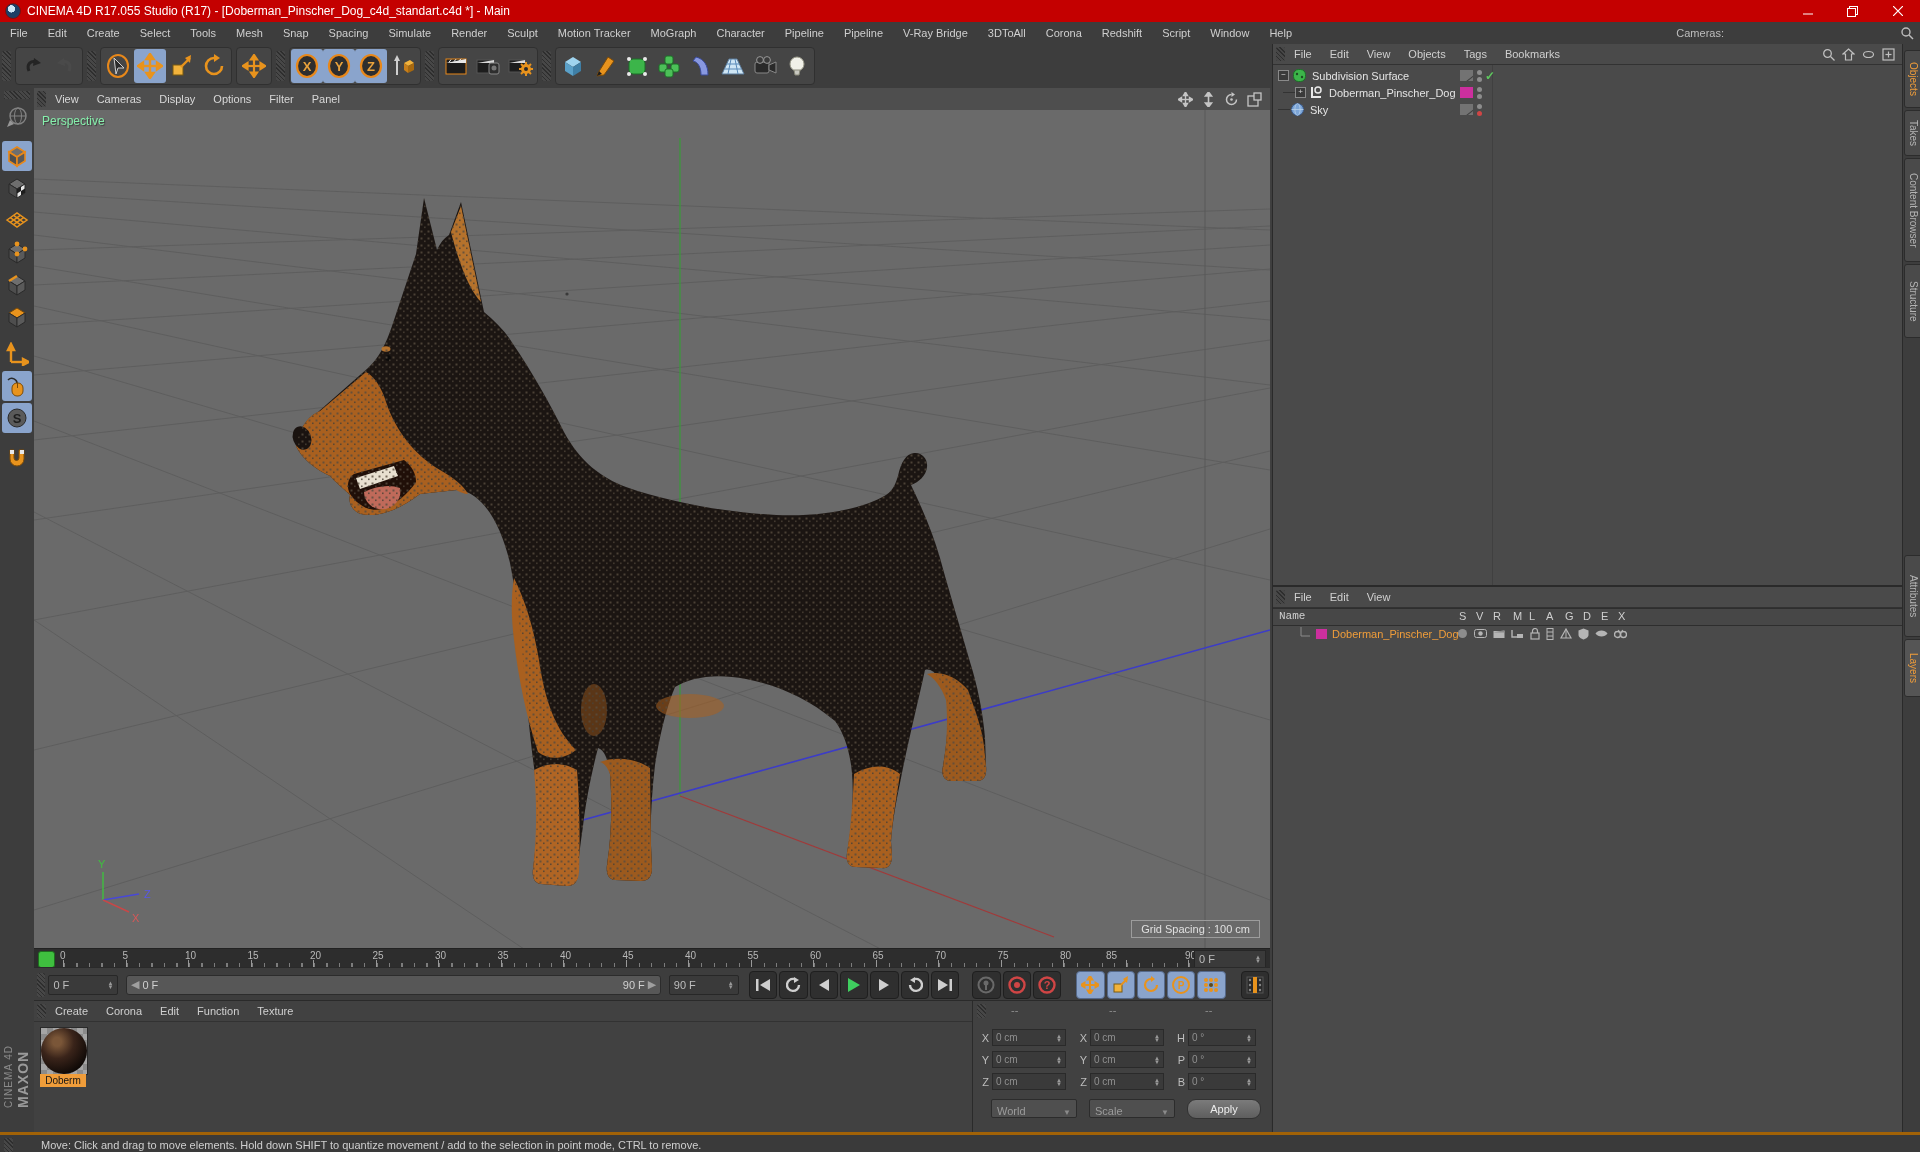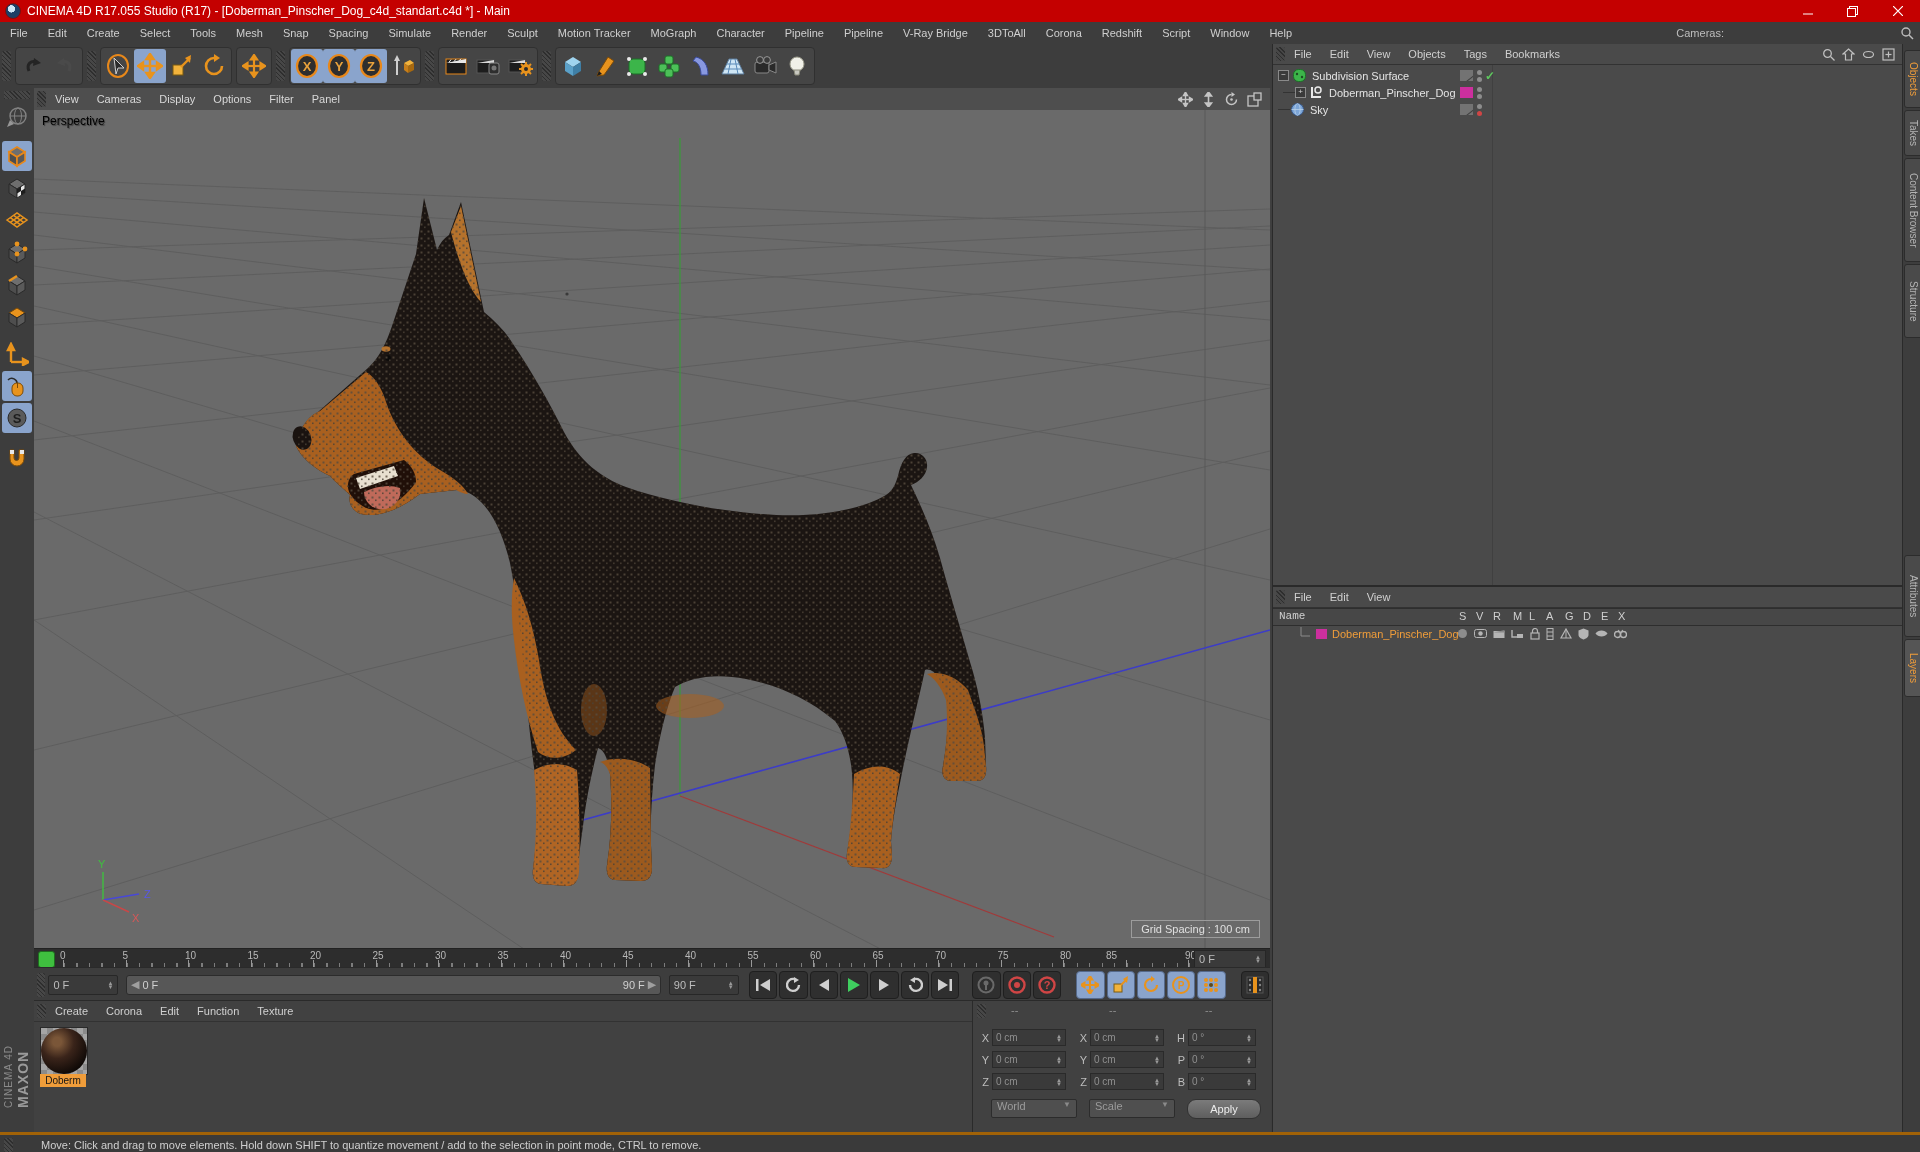--- a/index.html
+++ b/index.html
@@ -37,21 +37,21 @@
   .maxon{position:absolute;left:0px;bottom:24px;width:34px;display:flex;justify-content:center;gap:1px;}
   .maxon span{writing-mode:vertical-rl;transform:rotate(180deg);color:#9a9a9a;}
   .maxon .mx{font-weight:bold;font-size:14px;letter-spacing:1px;}
   .maxon .cn{font-size:10px;color:#8b8b8b;letter-spacing:1px;}
   
   .vpmenu{left:34px;top:88px;width:1236px;height:22px;background:#4e4e4e;border-bottom:1px solid #2c2c2c;
       display:flex;align-items:center;}
   .vpmenu .mi{padding:0 9px;color:#d8d8d8;}
   .vpnav{margin-left:auto;display:flex;gap:8px;padding-right:8px;}
   .viewport{left:34px;top:110px;width:1236px;height:838px;background:#6a6a6a;overflow:hidden;}
-  .vplabel{left:8px;top:4px;color:#000000;font-size:12px;text-shadow:1px 1px 1px #3a3a3a;}
+  .vplabel{left:8px;top:4px;color:#86efac;font-size:12px;text-shadow:1px 1px 1px #3a3a3a;}
   .gridbadge{right:10px;bottom:10px;border:1px solid #9c9c9c;padding:2px 9px;color:#e0e0e0;font-size:11px;}
   
   .ruler{left:34px;top:948px;width:1236px;height:19px;background:#2d2d2d;border-top:1px solid #222;}
   .tick-num{position:absolute;top:1px;color:#b8b8b8;font-size:10px;}
   .tick-major{position:absolute;bottom:1px;width:1px;height:7px;background:#9a9a9a;}
   .ruler-minor{position:absolute;left:30px;bottom:1px;width:1130px;height:4px;
       background:repeating-linear-gradient(90deg,#7d7d7d 0 1px,transparent 1px 12.5px);}
   .playhead{position:absolute;left:4px;top:2px;width:15px;height:15px;background:#3fbf3f;border-radius:3px;border:1px solid #1e6e1e;}
   .framebox{position:absolute;right:4px;top:1px;width:62px;height:16px;background:#3a3a3a;border:1px solid #262626;
       display:flex;align-items:center;padding:0 4px;color:#bdbdbd;}
@@ -75,21 +75,21 @@
   .mat-sphere{position:absolute;inset:0;background:radial-gradient(circle at 35% 30%,#7a5638 0 10%,#3a241a 38%,#100a07 75%);border-radius:50%;}
   .mat-label{position:absolute;left:6px;top:73px;width:46px;background:#f09d3a;color:#151515;font-size:10px;
       text-align:center;padding:1px 0;overflow:hidden;white-space:nowrap;}
   .coords{left:972px;top:1000px;width:298px;height:132px;background:#414141;border-top:1px solid #2a2a2a;border-left:1px solid #2a2a2a;}
   .chead{position:absolute;top:3px;color:#8f8f8f;}
   .crow{position:absolute;display:flex;align-items:center;gap:3px;}
   .clabel{width:10px;color:#bdbdbd;text-align:right;}
   .cinput{width:66px;height:15px;background:#3a3a3a;border:1px solid #2a2a2a;display:flex;align-items:center;
       padding:0 3px;color:#8f8f8f;font-size:10px;}
   .cdrop{width:74px;height:17px;background:#4f4f4f;border:1px solid #2c2c2c;border-radius:2px;display:flex;
-      align-items:flex-start;padding:0 5px;color:#9b9b9b;}
+      align-items:flex-end;padding:0 5px;color:#9b9b9b;}
   .cdrop .arr{margin-left:auto;font-size:8px;color:#8a8a8a;}
   .applybtn{width:72px;height:18px;background:linear-gradient(#7b7b7b,#5e5e5e);border:1px solid #323232;
       border-radius:9px;display:flex;align-items:center;justify-content:center;color:#ececec;}
   
   .rpanel{left:1272px;top:44px;width:630px;height:1088px;background:#4a4a4a;border-left:1px solid #2a2a2a;}
   .om{position:absolute;left:0;top:0;width:630px;height:541px;border-bottom:2px solid #2a2a2a;}
   .omicons{margin-left:auto;display:flex;gap:7px;padding-right:8px;}
   .tree{position:absolute;left:0;top:21px;width:630px;}
   .trow{position:absolute;height:17px;display:flex;align-items:center;width:100%;}
   .trow .nm{color:#e4e4e4;padding-left:5px;}

